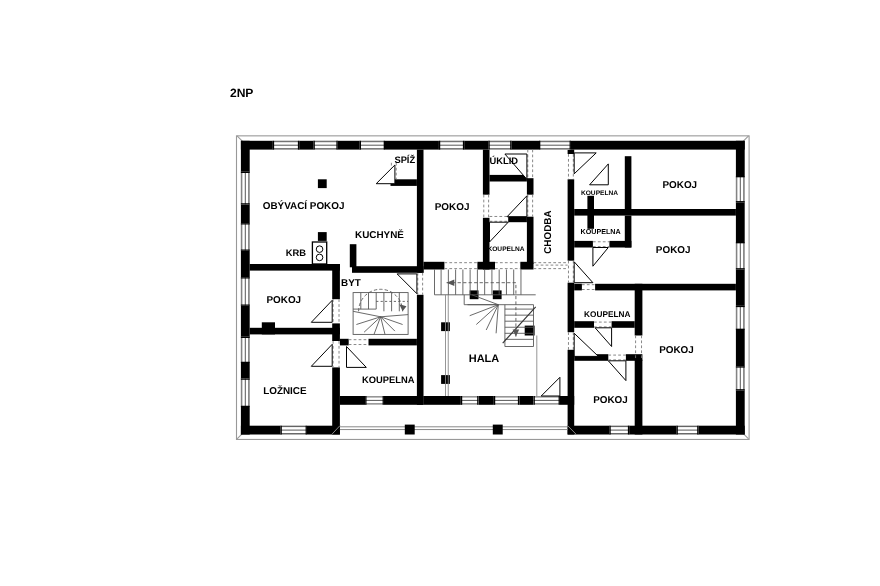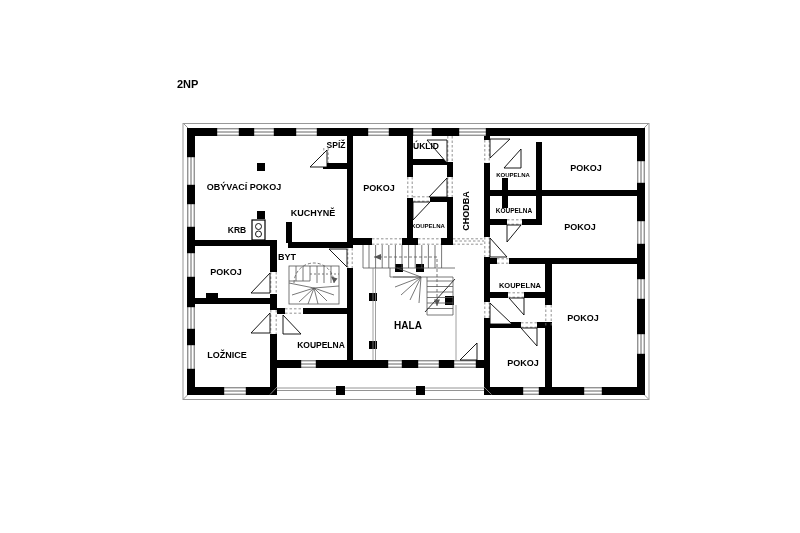--- a/index.html
+++ b/index.html
@@ -1,17 +1,17 @@
 <!DOCTYPE html>
 <html><head>
 <meta charset="utf-8">
 <style>
   html,body{margin:0;padding:0;background:#ffffff;}
   #canvas{position:relative;width:729px;height:533px;background:#ffffff;overflow:hidden;
-          font-family:"Liberation Sans",sans-serif;}
+          font-family:"Liberation Sans",sans-serif;margin-left:32px;}
   svg{display:block;}
   .lbl{font-family:"Liberation Sans",sans-serif;font-weight:bold;fill:#000;}
 </style>
 </head>
 <body>
 
 <div id="canvas">
 <svg id="plan" width="800" height="533" viewBox="0 0 800 533">
 
   <g id="g-roof">

